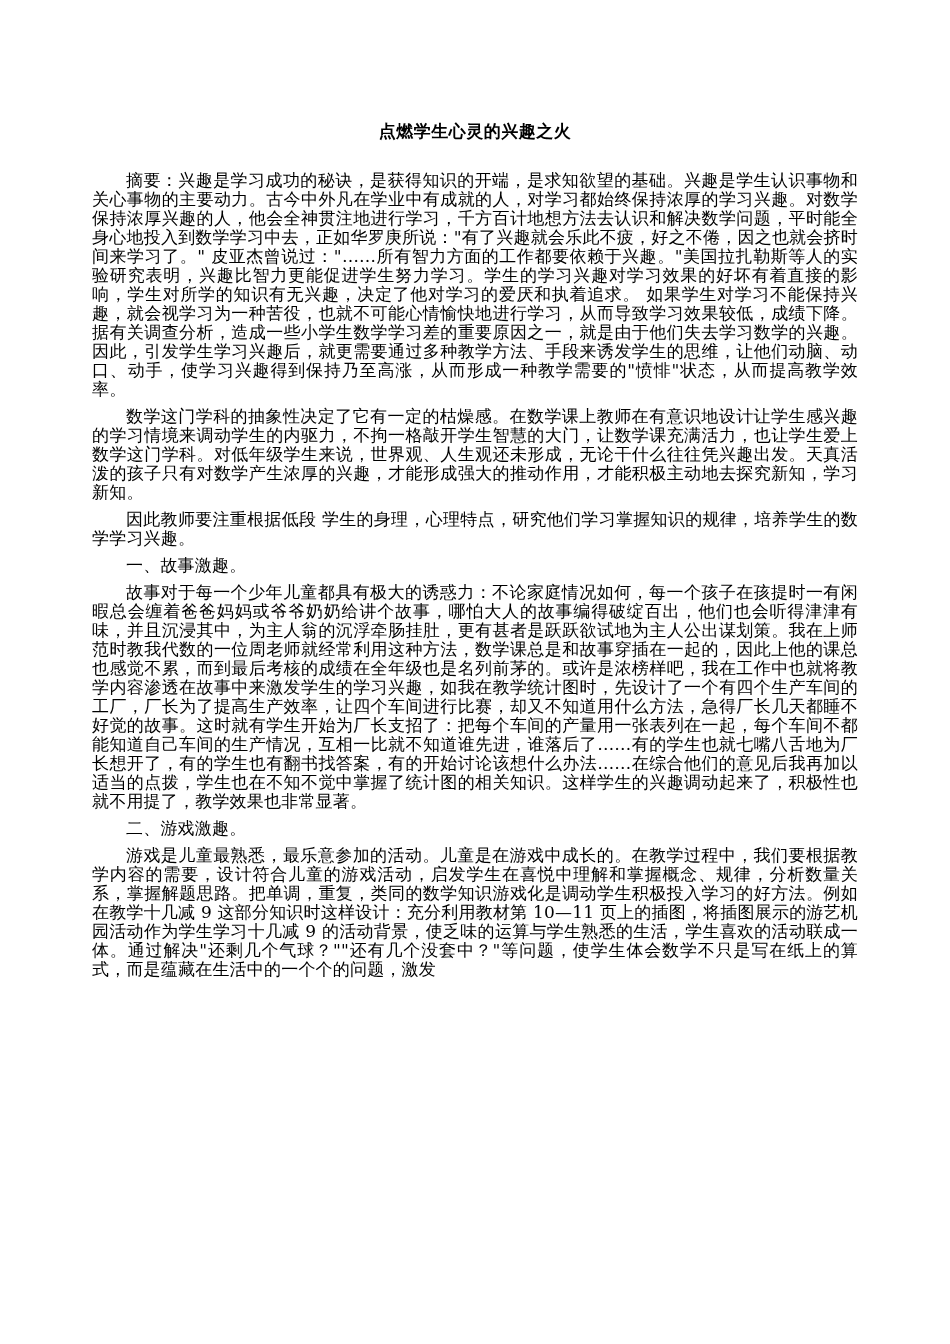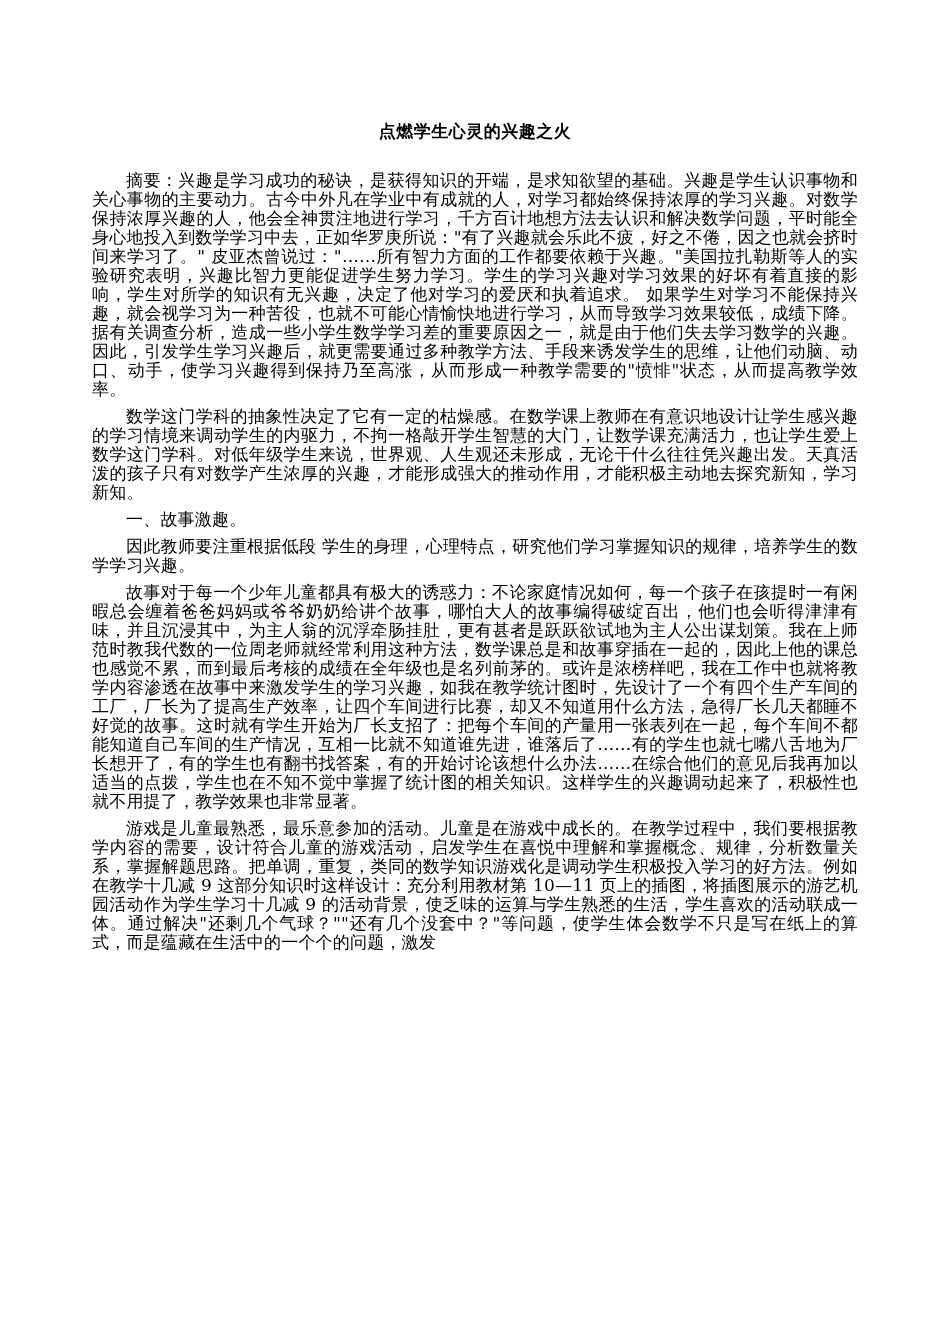--- a/index.html
+++ b/index.html
@@ -43,17 +43,18 @@
   }
 </style>
 </head>
 <body>
 
 <div class="page">
   <h1 class="doc-title">点燃学生心灵的兴趣之火</h1>
 
   <p class="para">摘要：兴趣是学习成功的秘诀，是获得知识的开端，是求知欲望的基础。兴趣是学生认识事物和关心事物的主要动力。古今中外凡在学业中有成就的人，对学习都始终保持浓厚的学习兴趣。对数学保持浓厚兴趣的人，他会全神贯注地进行学习，千方百计地想方法去认识和解决数学问题，平时能全身心地投入到数学学习中去，正如华罗庚所说："有了兴趣就会乐此不疲，好之不倦，因之也就会挤时间来学习了。" 皮亚杰曾说过："……所有智力方面的工作都要依赖于兴趣。"美国拉扎勒斯等人的实验研究表明，兴趣比智力更能促进学生努力学习。学生的学习兴趣对学习效果的好坏有着直接的影响，学生对所学的知识有无兴趣，决定了他对学习的爱厌和执着追求。 如果学生对学习不能保持兴趣，就会视学习为一种苦役，也就不可能心情愉快地进行学习，从而导致学习效果较低，成绩下降。据有关调查分析，造成一些小学生数学学习差的重要原因之一，就是由于他们失去学习数学的兴趣。因此，引发学生学习兴趣后，就更需要通过多种教学方法、手段来诱发学生的思维，让他们动脑、动口、动手，使学习兴趣得到保持乃至高涨，从而形成一种教学需要的"愤悱"状态，从而提高教学效率。</p>
   <p class="para">数学这门学科的抽象性决定了它有一定的枯燥感。在数学课上教师在有意识地设计让学生感兴趣的学习情境来调动学生的内驱力，不拘一格敲开学生智慧的大门，让数学课充满活力，也让学生爱上数学这门学科。对低年级学生来说，世界观、人生观还未形成，无论干什么往往凭兴趣出发。天真活泼的孩子只有对数学产生浓厚的兴趣，才能形成强大的推动作用，才能积极主动地去探究新知，学习新知。</p>
+  <p class="para">因此教师要注重根据低段 学生的身理，心理特点，研究他们学习掌握知识的规律，培养学生的数学学习兴趣。</p>
   <p class="para">一、故事激趣。</p>
-  <p class="para">因此教师要注重根据低段 学生的身理，心理特点，研究他们学习掌握知识的规律，培养学生的数学学习兴趣。</p>
   <p class="para">故事对于每一个少年儿童都具有极大的诱惑力：不论家庭情况如何，每一个孩子在孩提时一有闲暇总会缠着爸爸妈妈或爷爷奶奶给讲个故事，哪怕大人的故事编得破绽百出，他们也会听得津津有味，并且沉浸其中，为主人翁的沉浮牵肠挂肚，更有甚者是跃跃欲试地为主人公出谋划策。我在上师范时教我代数的一位周老师就经常利用这种方法，数学课总是和故事穿插在一起的，因此上他的课总也感觉不累，而到最后考核的成绩在全年级也是名列前茅的。或许是浓榜样吧，我在工作中也就将教学内容渗透在故事中来激发学生的学习兴趣，如我在教学统计图时，先设计了一个有四个生产车间的工厂，厂长为了提高生产效率，让四个车间进行比赛，却又不知道用什么方法，急得厂长几天都睡不好觉的故事。这时就有学生开始为厂长支招了：把每个车间的产量用一张表列在一起，每个车间不都能知道自己车间的生产情况，互相一比就不知道谁先进，谁落后了……有的学生也就七嘴八舌地为厂长想开了，有的学生也有翻书找答案，有的开始讨论该想什么办法……在综合他们的意见后我再加以适当的点拨，学生也在不知不觉中掌握了统计图的相关知识。这样学生的兴趣调动起来了，积极性也就不用提了，教学效果也非常显著。</p>
+  <p class="para">二、游戏激趣。</p>
   <p class="para">游戏是儿童最熟悉，最乐意参加的活动。儿童是在游戏中成长的。在教学过程中，我们要根据教学内容的需要，设计符合儿童的游戏活动，启发学生在喜悦中理解和掌握概念、规律，分析数量关系，掌握解题思路。把单调，重复，类同的数学知识游戏化是调动学生积极投入学习的好方法。例如在教学十几减 9 这部分知识时这样设计：充分利用教材第 10—11 页上的插图，将插图展示的游艺机园活动作为学生学习十几减 9 的活动背景，使乏味的运算与学生熟悉的生活，学生喜欢的活动联成一体。通过解决"还剩几个气球？""还有几个没套中？"等问题，使学生体会数学不只是写在纸上的算式，而是蕴藏在生活中的一个个的问题，激发</p>
 </div>
 
 </body></html>

